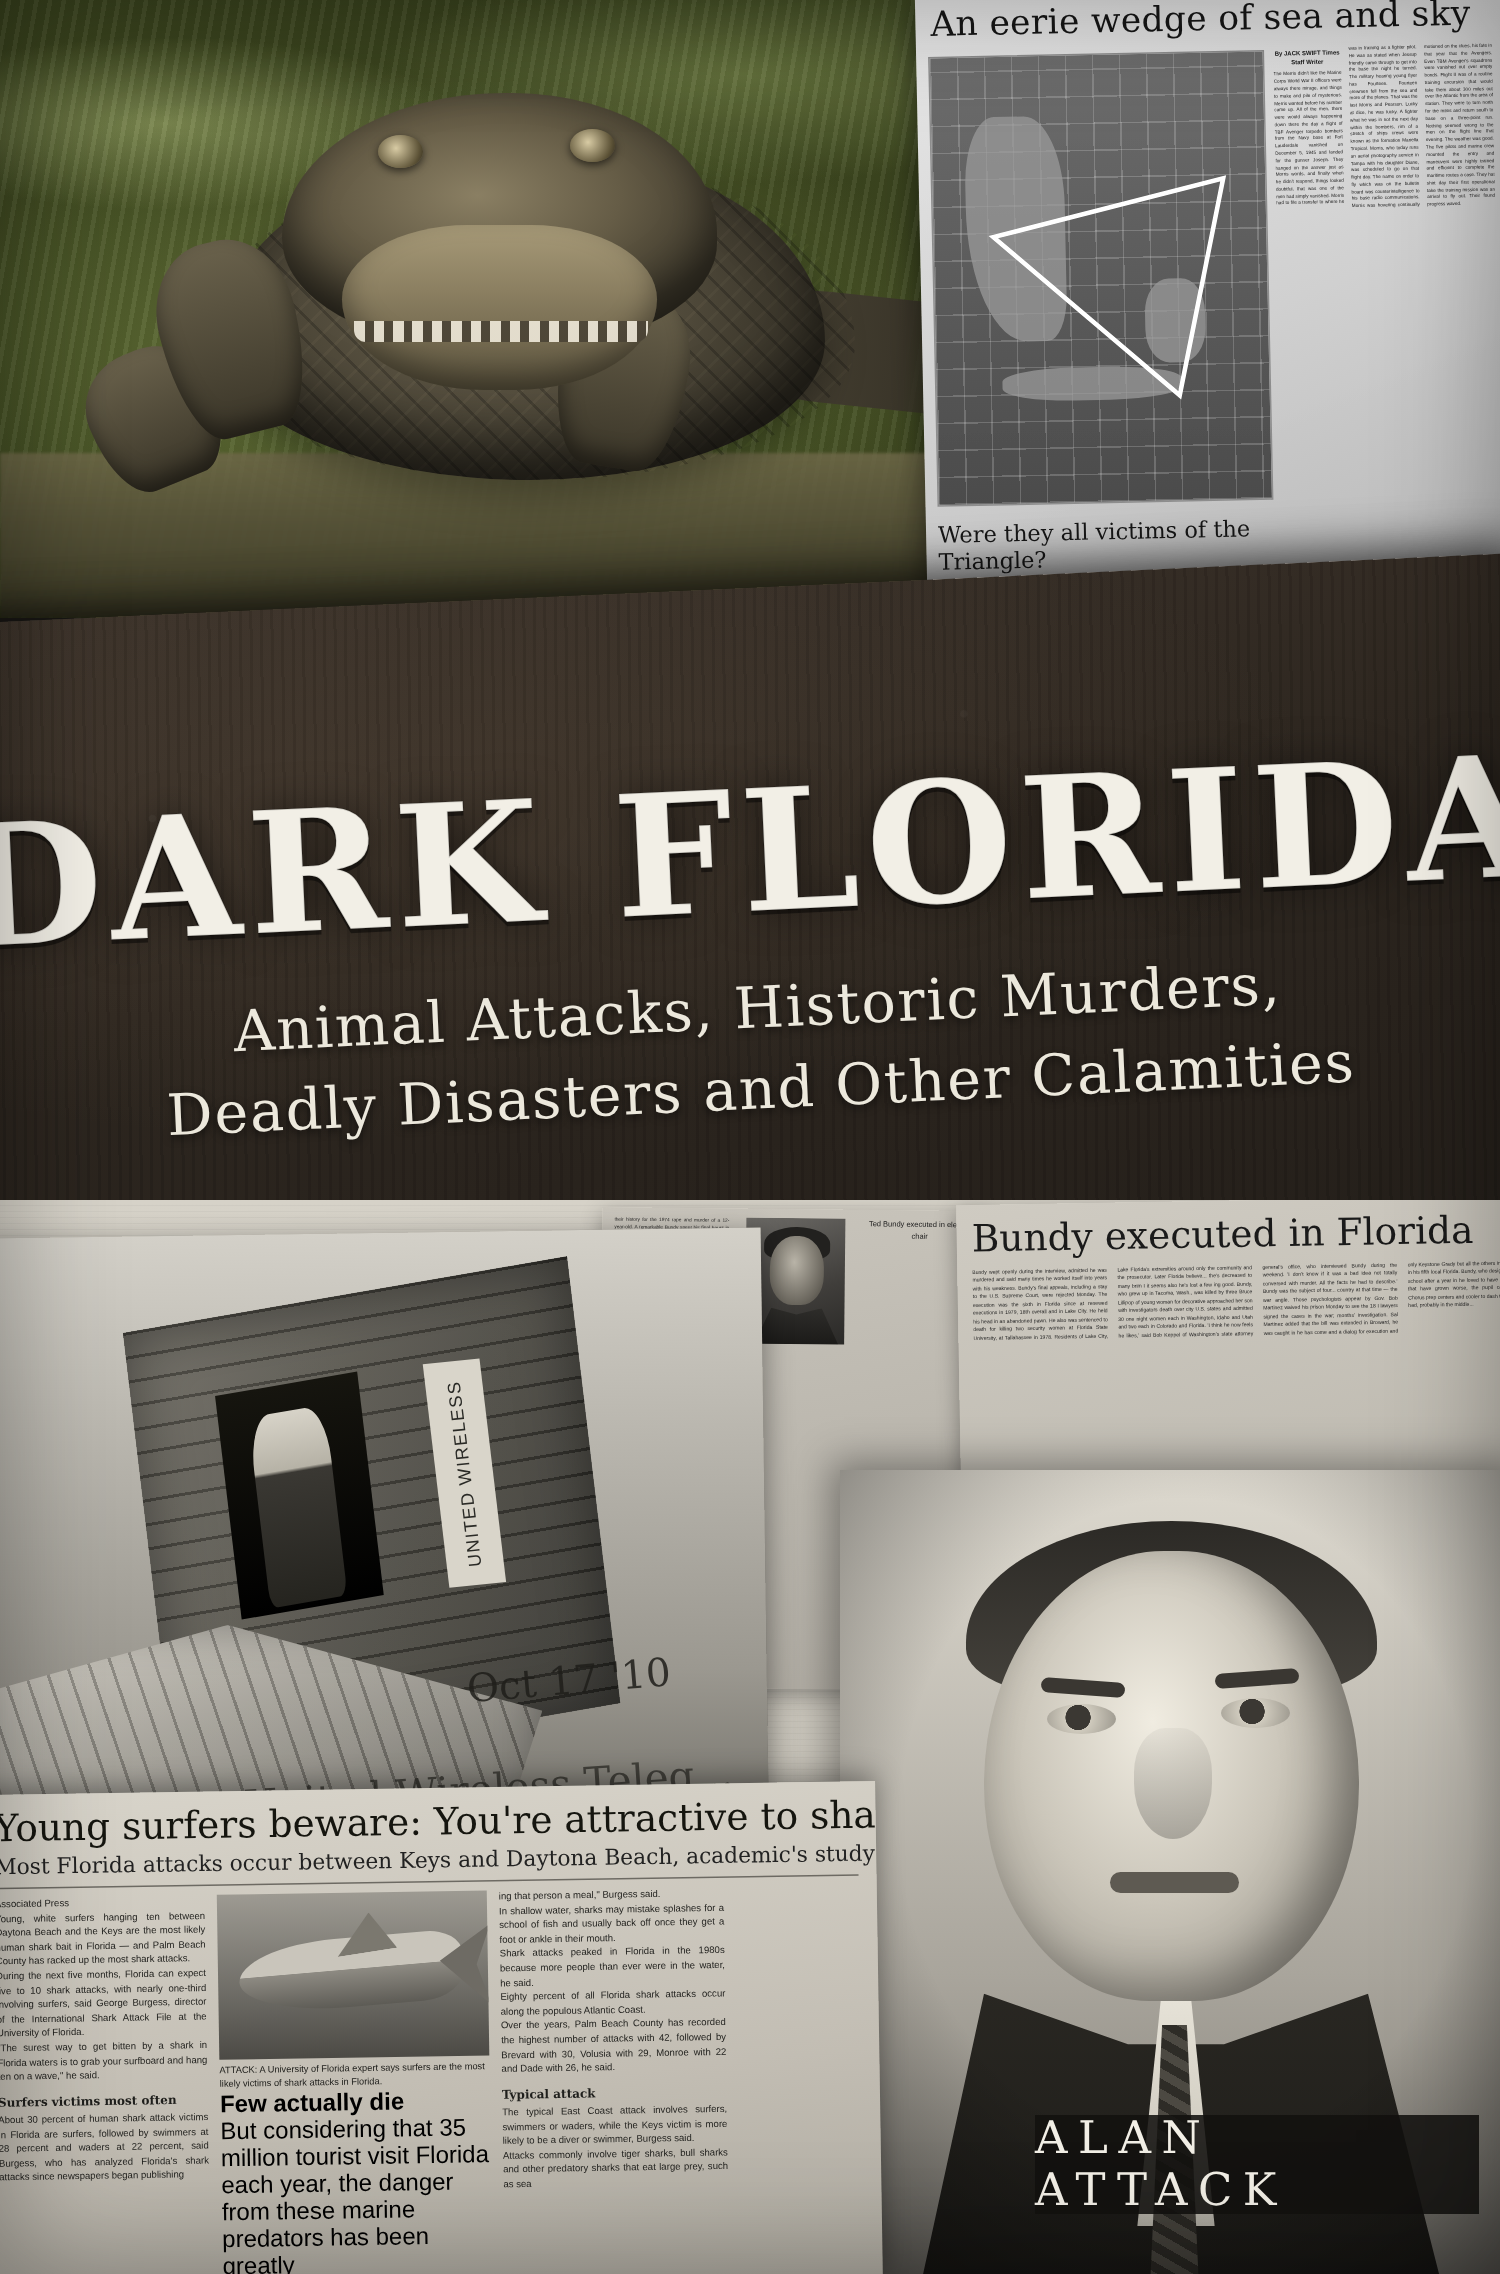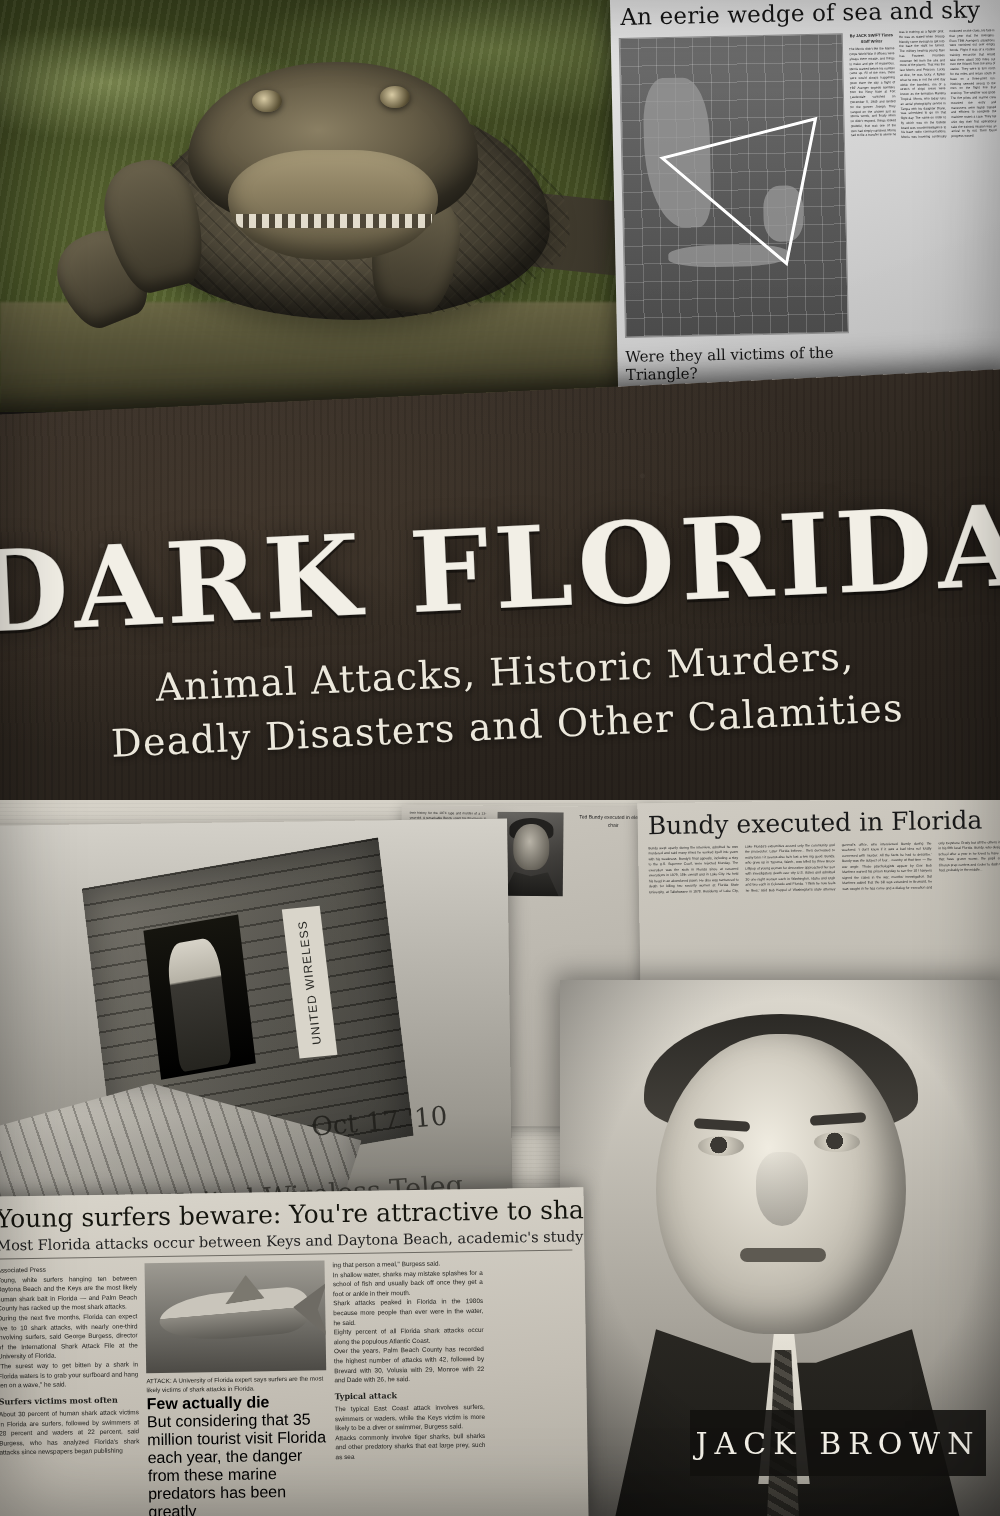--- a/index.html
+++ b/index.html
@@ -526,21 +526,21 @@
       <div class="capone-brow l"></div>
       <div class="capone-brow r"></div>
       <div class="capone-eye l"></div>
       <div class="capone-eye r"></div>
       <div class="capone-nose"></div>
       <div class="capone-mouth"></div>
       <div class="capone-vignette"></div>
     </div>
 
     <div class="author-band">
-      <div class="author-name">JACK BROWN</div>
+      <div class="author-name">ALAN ATTACK</div>
     </div>
 
     <div class="clip-shark">
       <div class="hl">Young surfers beware: You're attractive to sharks</div>
       <div class="sub">Most Florida attacks occur between Keys and Daytona Beach, academic's study finds</div>
       <div class="shark-rule"></div>
       <div class="shark-body">
         <div class="shark-col">
           <div>Associated Press</div>
           <p>Young, white surfers hanging ten between Daytona Beach and the Keys are the most likely human shark bait in Florida — and Palm Beach County has racked up the most shark attacks.</p>

